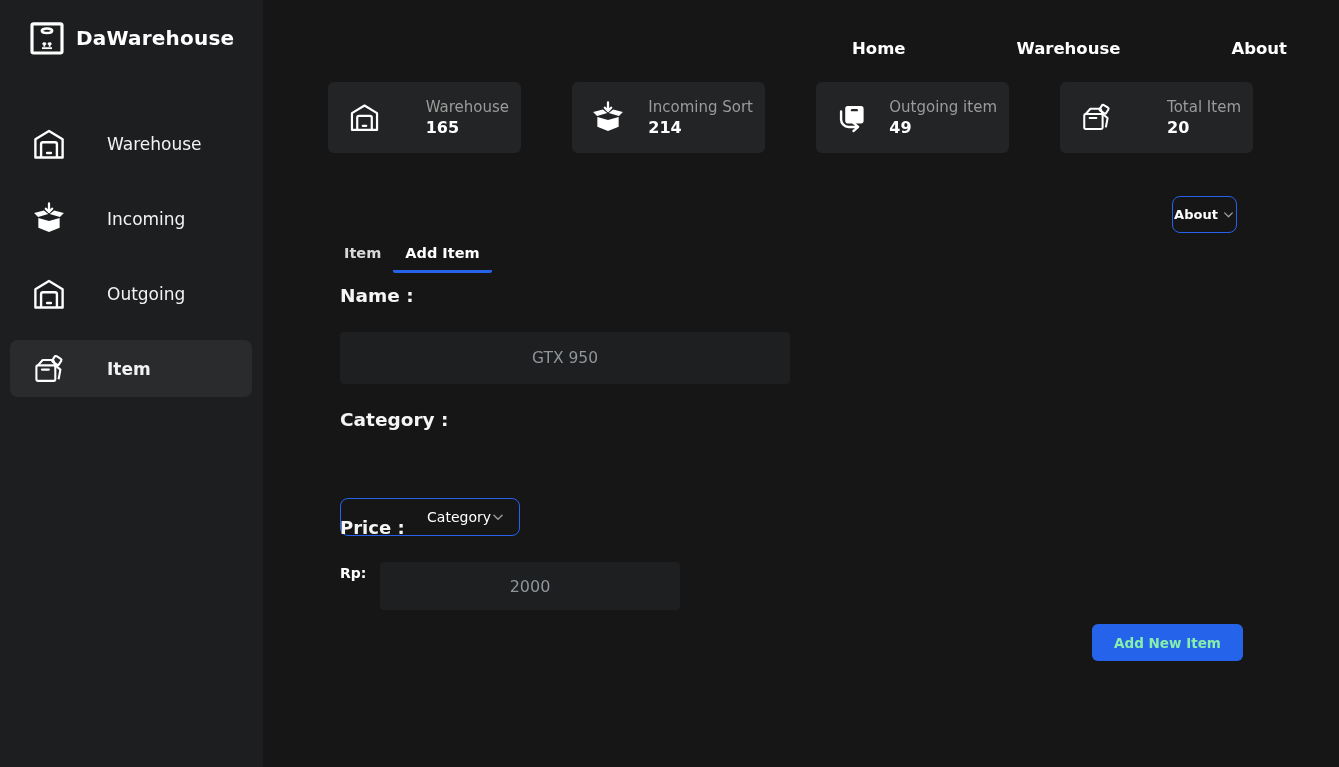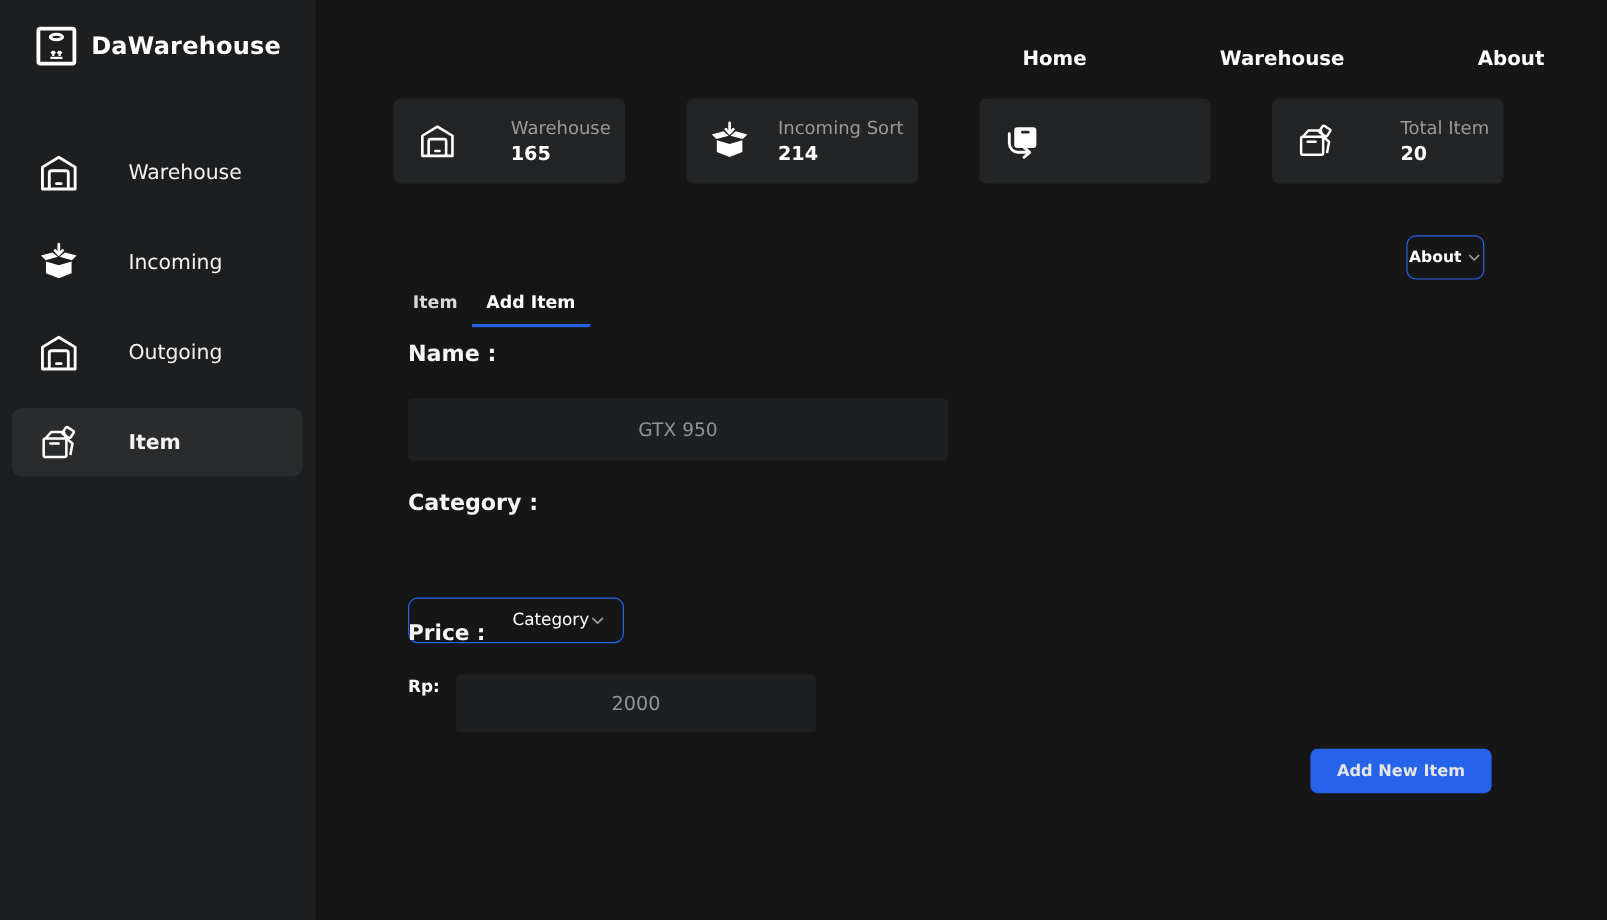--- a/index.html
+++ b/index.html
@@ -69,21 +69,21 @@
   .rp-label { position:absolute; left:340px; top:565px; font-size:14px; font-weight:bold; color:#fff; }
   .select-box {
     position:absolute; left:340px; top:455px; width:180px; height:38px;
     border:1.5px solid #2563eb; border-radius:8px; background:transparent;
     display:flex; align-items:center; justify-content:flex-end;
     padding:0 14px; cursor:pointer;margin-top:43px;
   }
   .select-box .sel-text { font-size:14px; color:#fff; }
   .submit-btn {
     position:absolute; left:1092px; top:624px; width:151px; height:37px;
-    background:#2563eb; color:#e5e5e5; border:none; border-radius:6px;
+    background:#2563eb; color:#86efac; border:none; border-radius:6px;
     font-size:13.5px; font-weight:bold; cursor:pointer; font-family:inherit;
   }
   .chev { display:block; }
 </style>
 </head>
 <body>
 
 <aside class="sidebar">
   <div class="logo">
     <span>
@@ -196,20 +196,24 @@
 
   <div class="card">
     <span class="cicon">
       <svg width="34" height="34" viewBox="0 0 24 24">
         <rect x="7.2" y="3.6" width="13" height="12.2" rx="1.8" fill="#fff"></rect>
         <rect x="11.2" y="5.6" width="5" height="1.7" rx="0.85" fill="#232425"></rect>
         <path d="M4.3 7.4v5.6a5.3 5.3 0 0 0 5.3 5.3h6.2" stroke="#fff" stroke-width="1.7" fill="none" stroke-linecap="round"></path>
         <path d="M13 15.4l3.3 2.9-3.3 2.9" stroke="#fff" stroke-width="1.7" fill="none" stroke-linecap="round" stroke-linejoin="round"></path>
       </svg>
     </span>
+    <div class="ctext">
+      <div class="clabel">Outgoing item</div>
+      <div class="cvalue">49</div>
+    </div>
   </div>
 
   <div class="card">
     <span class="cicon">
       <svg width="35" height="35" viewBox="0 0 24 24" fill="none" stroke="#fff" stroke-width="1.4" stroke-linejoin="round">
         <path d="M4.6 9.6h10.6c.6 0 1 .4 1 1v8.3c0 .6-.4 1-1 1H4.6c-.6 0-1-.4-1-1v-8.3c0-.6.4-1 1-1z"></path>
         <path d="M4.6 9.6 7.8 6h7l1.4 3.6"></path>
         <rect x="14.6" y="4" width="5.2" height="4.6" rx="0.9" transform="rotate(33 17.2 6.3)"></rect>
         <path d="M16.2 9.6l3.4 2.8-1.2 6.4"></path>
         <path d="M7.3 12.4h4.6" stroke-linecap="round"></path>

